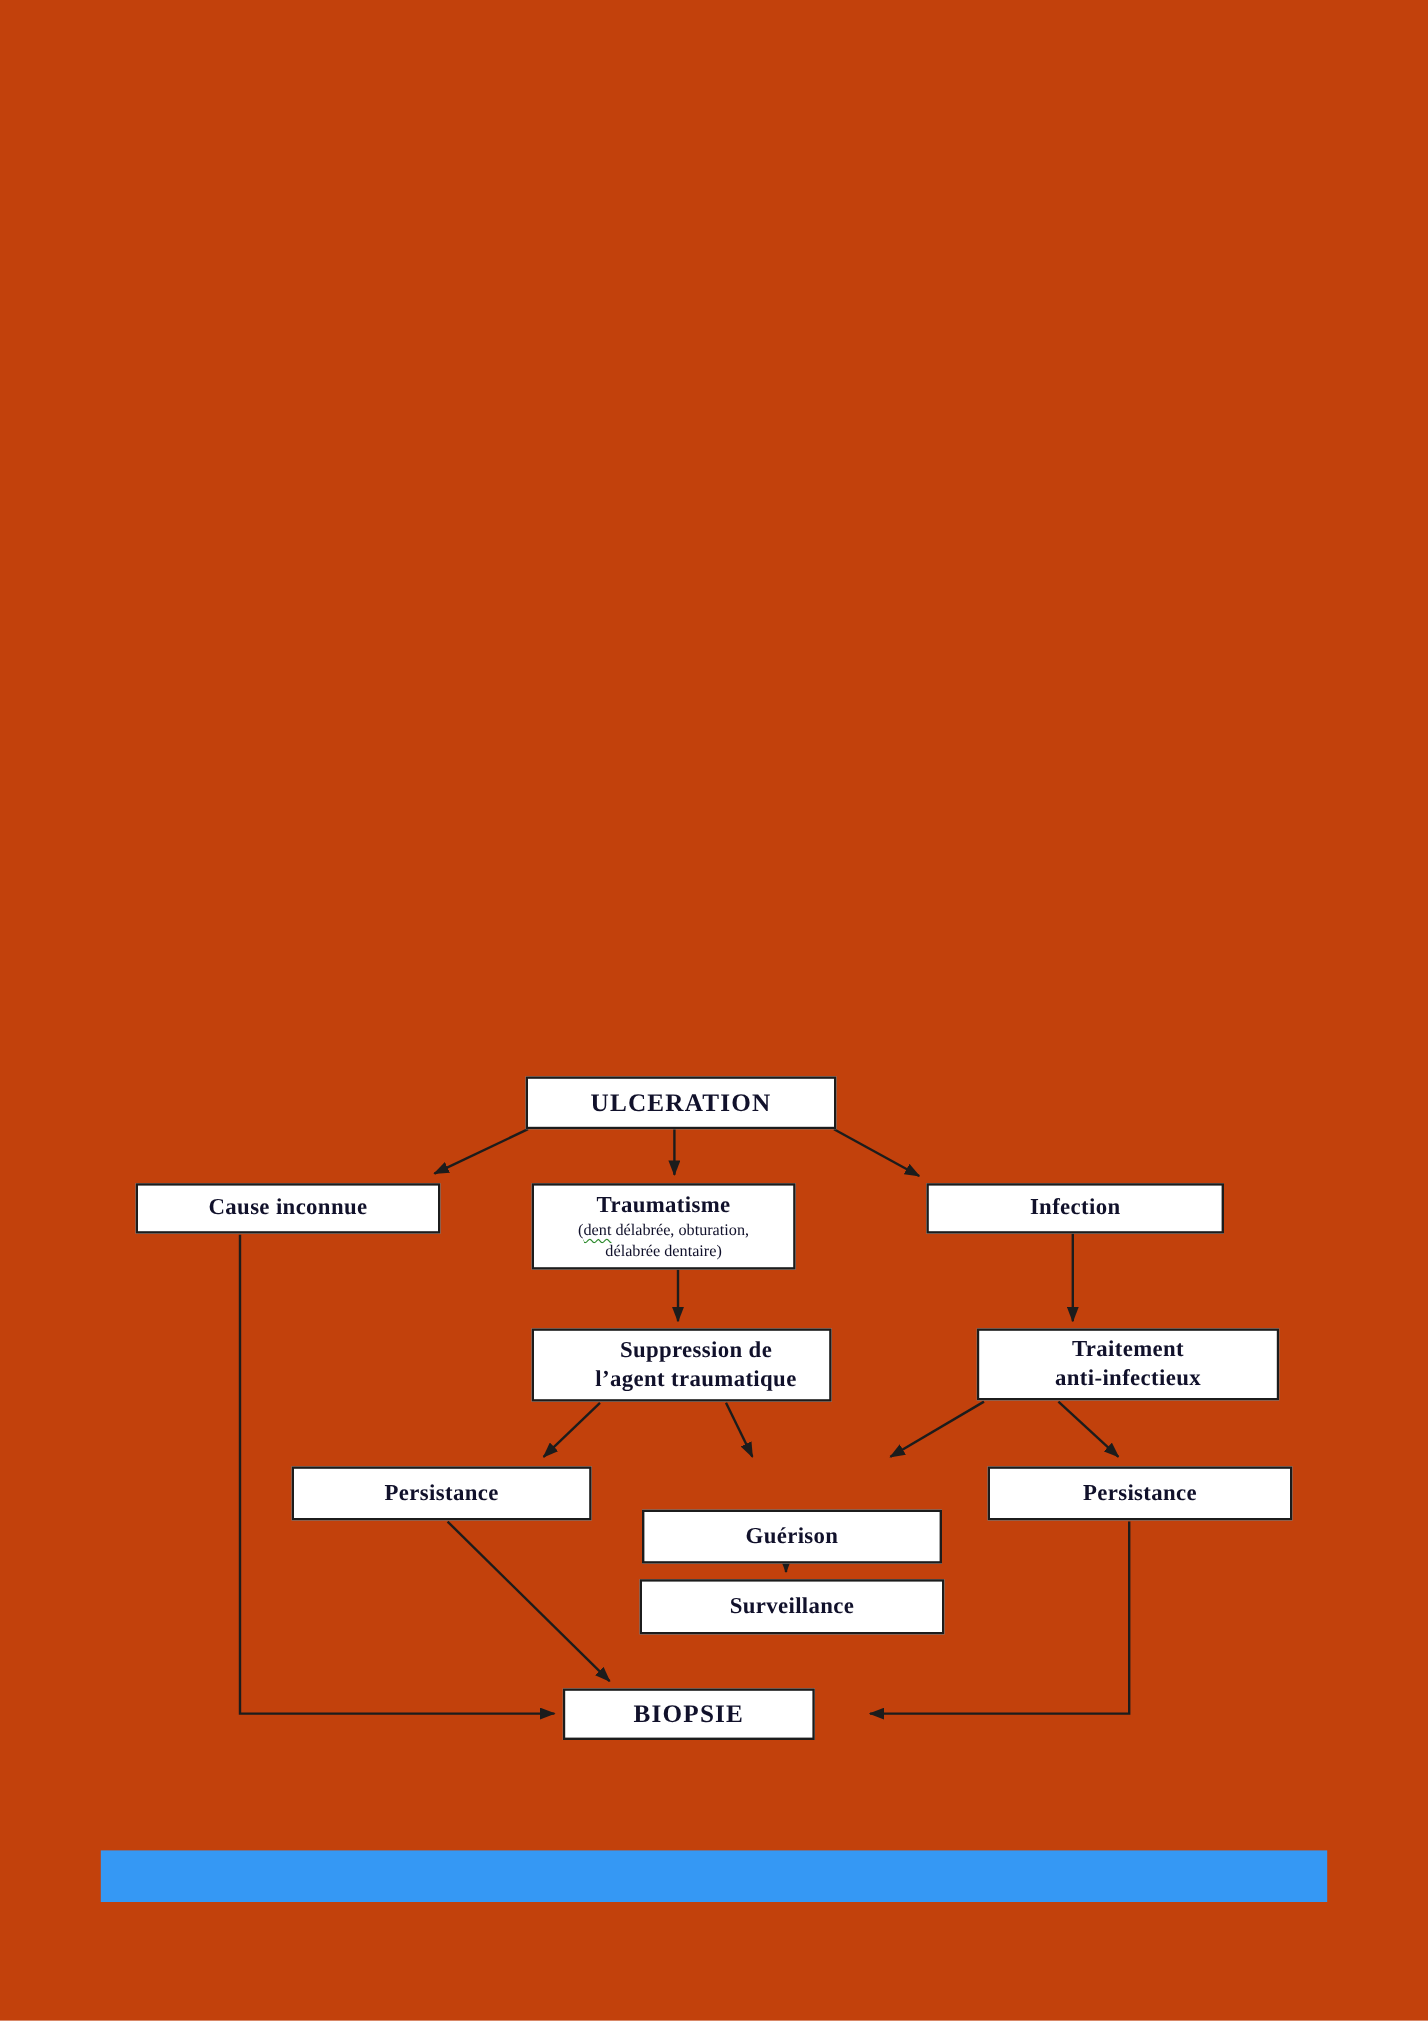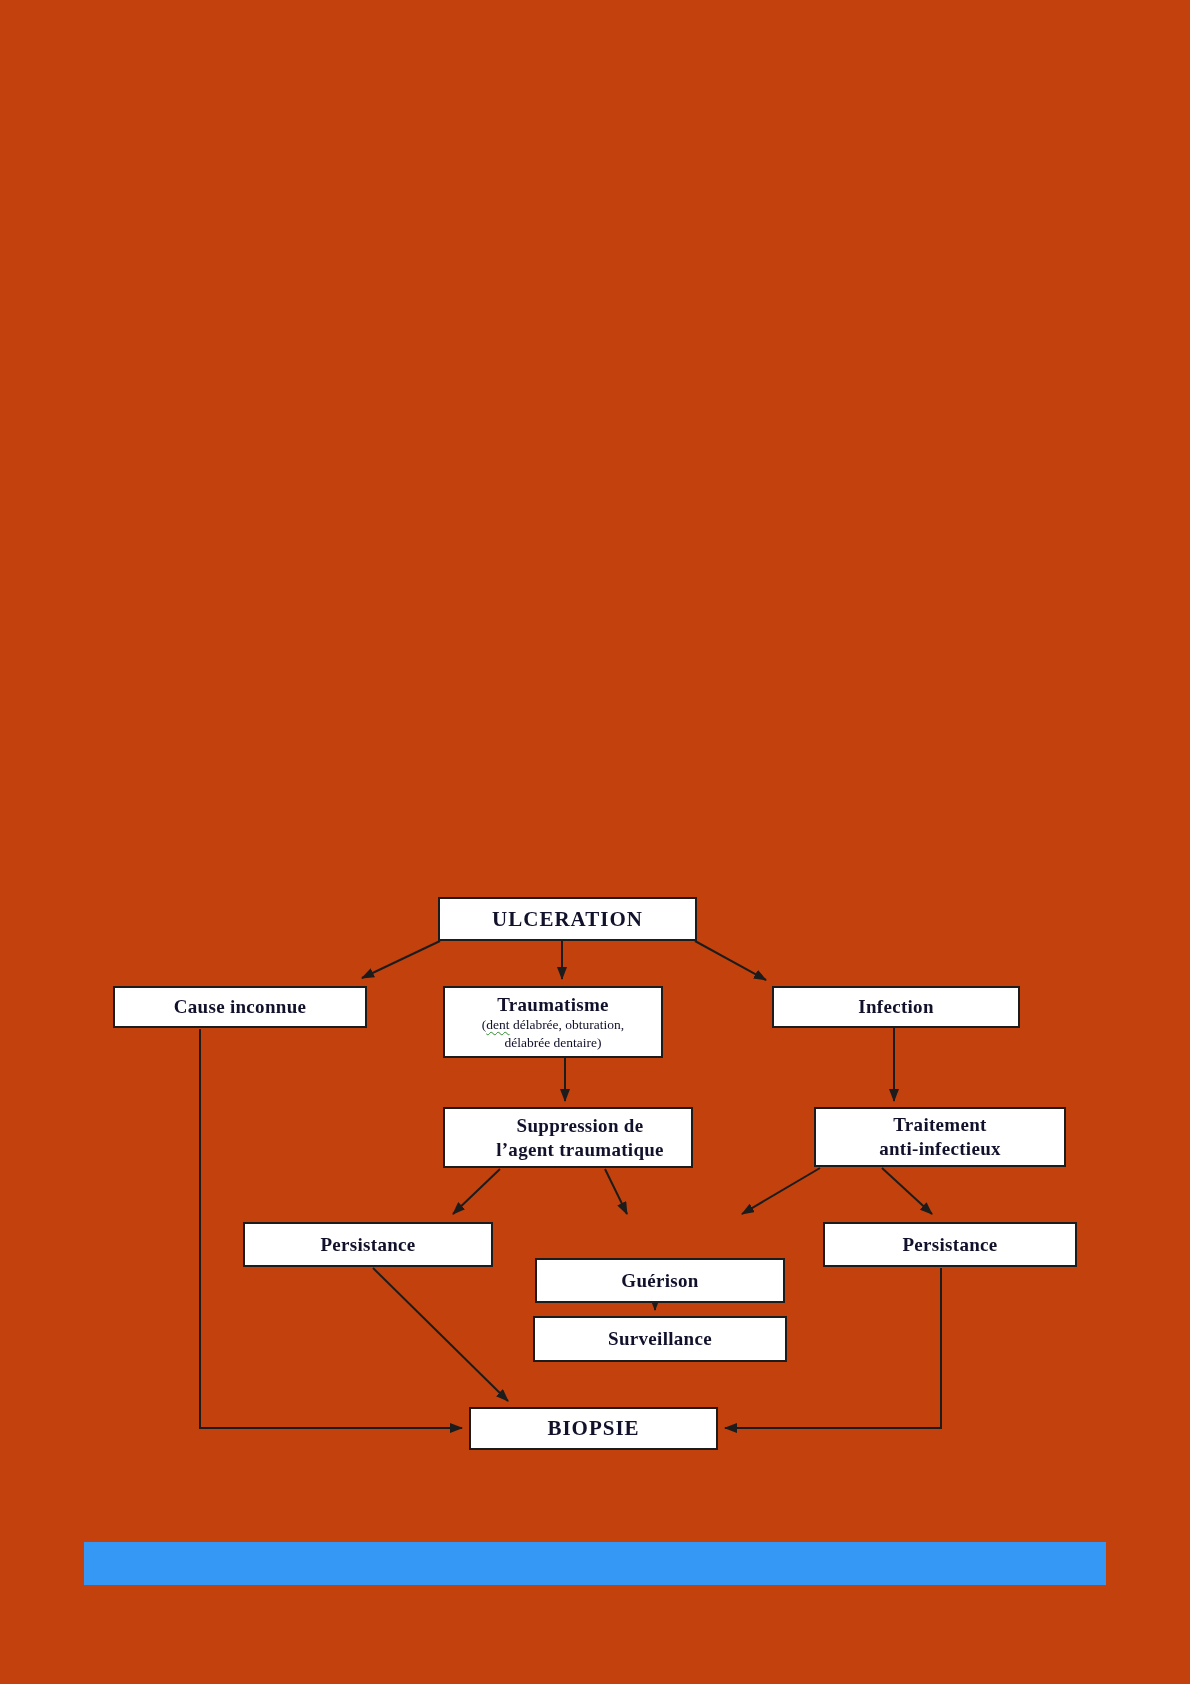--- a/index.html
+++ b/index.html
@@ -127,19 +127,19 @@
   </div>
 
   <div class="node" style="left:823px;top:1222px;width:254px;height:45px;">
     <span class="node-label">Persistance</span>
   </div>
 
   <div class="node" style="left:533px;top:1316px;width:254px;height:46px;">
     <span class="node-label">Surveillance</span>
   </div>
 
-  <div class="node" style="left:469px;top:1407px;width:249px;height:43px;text-align:right;">
+  <div class="node" style="left:469px;top:1407px;width:210px;height:43px;text-align:right;">
     <span class="node-label node-label-big">BIOPSIE</span>
   </div>
 
   <div id="footer-bar"></div>
 
 </div>
 
 </body></html>

